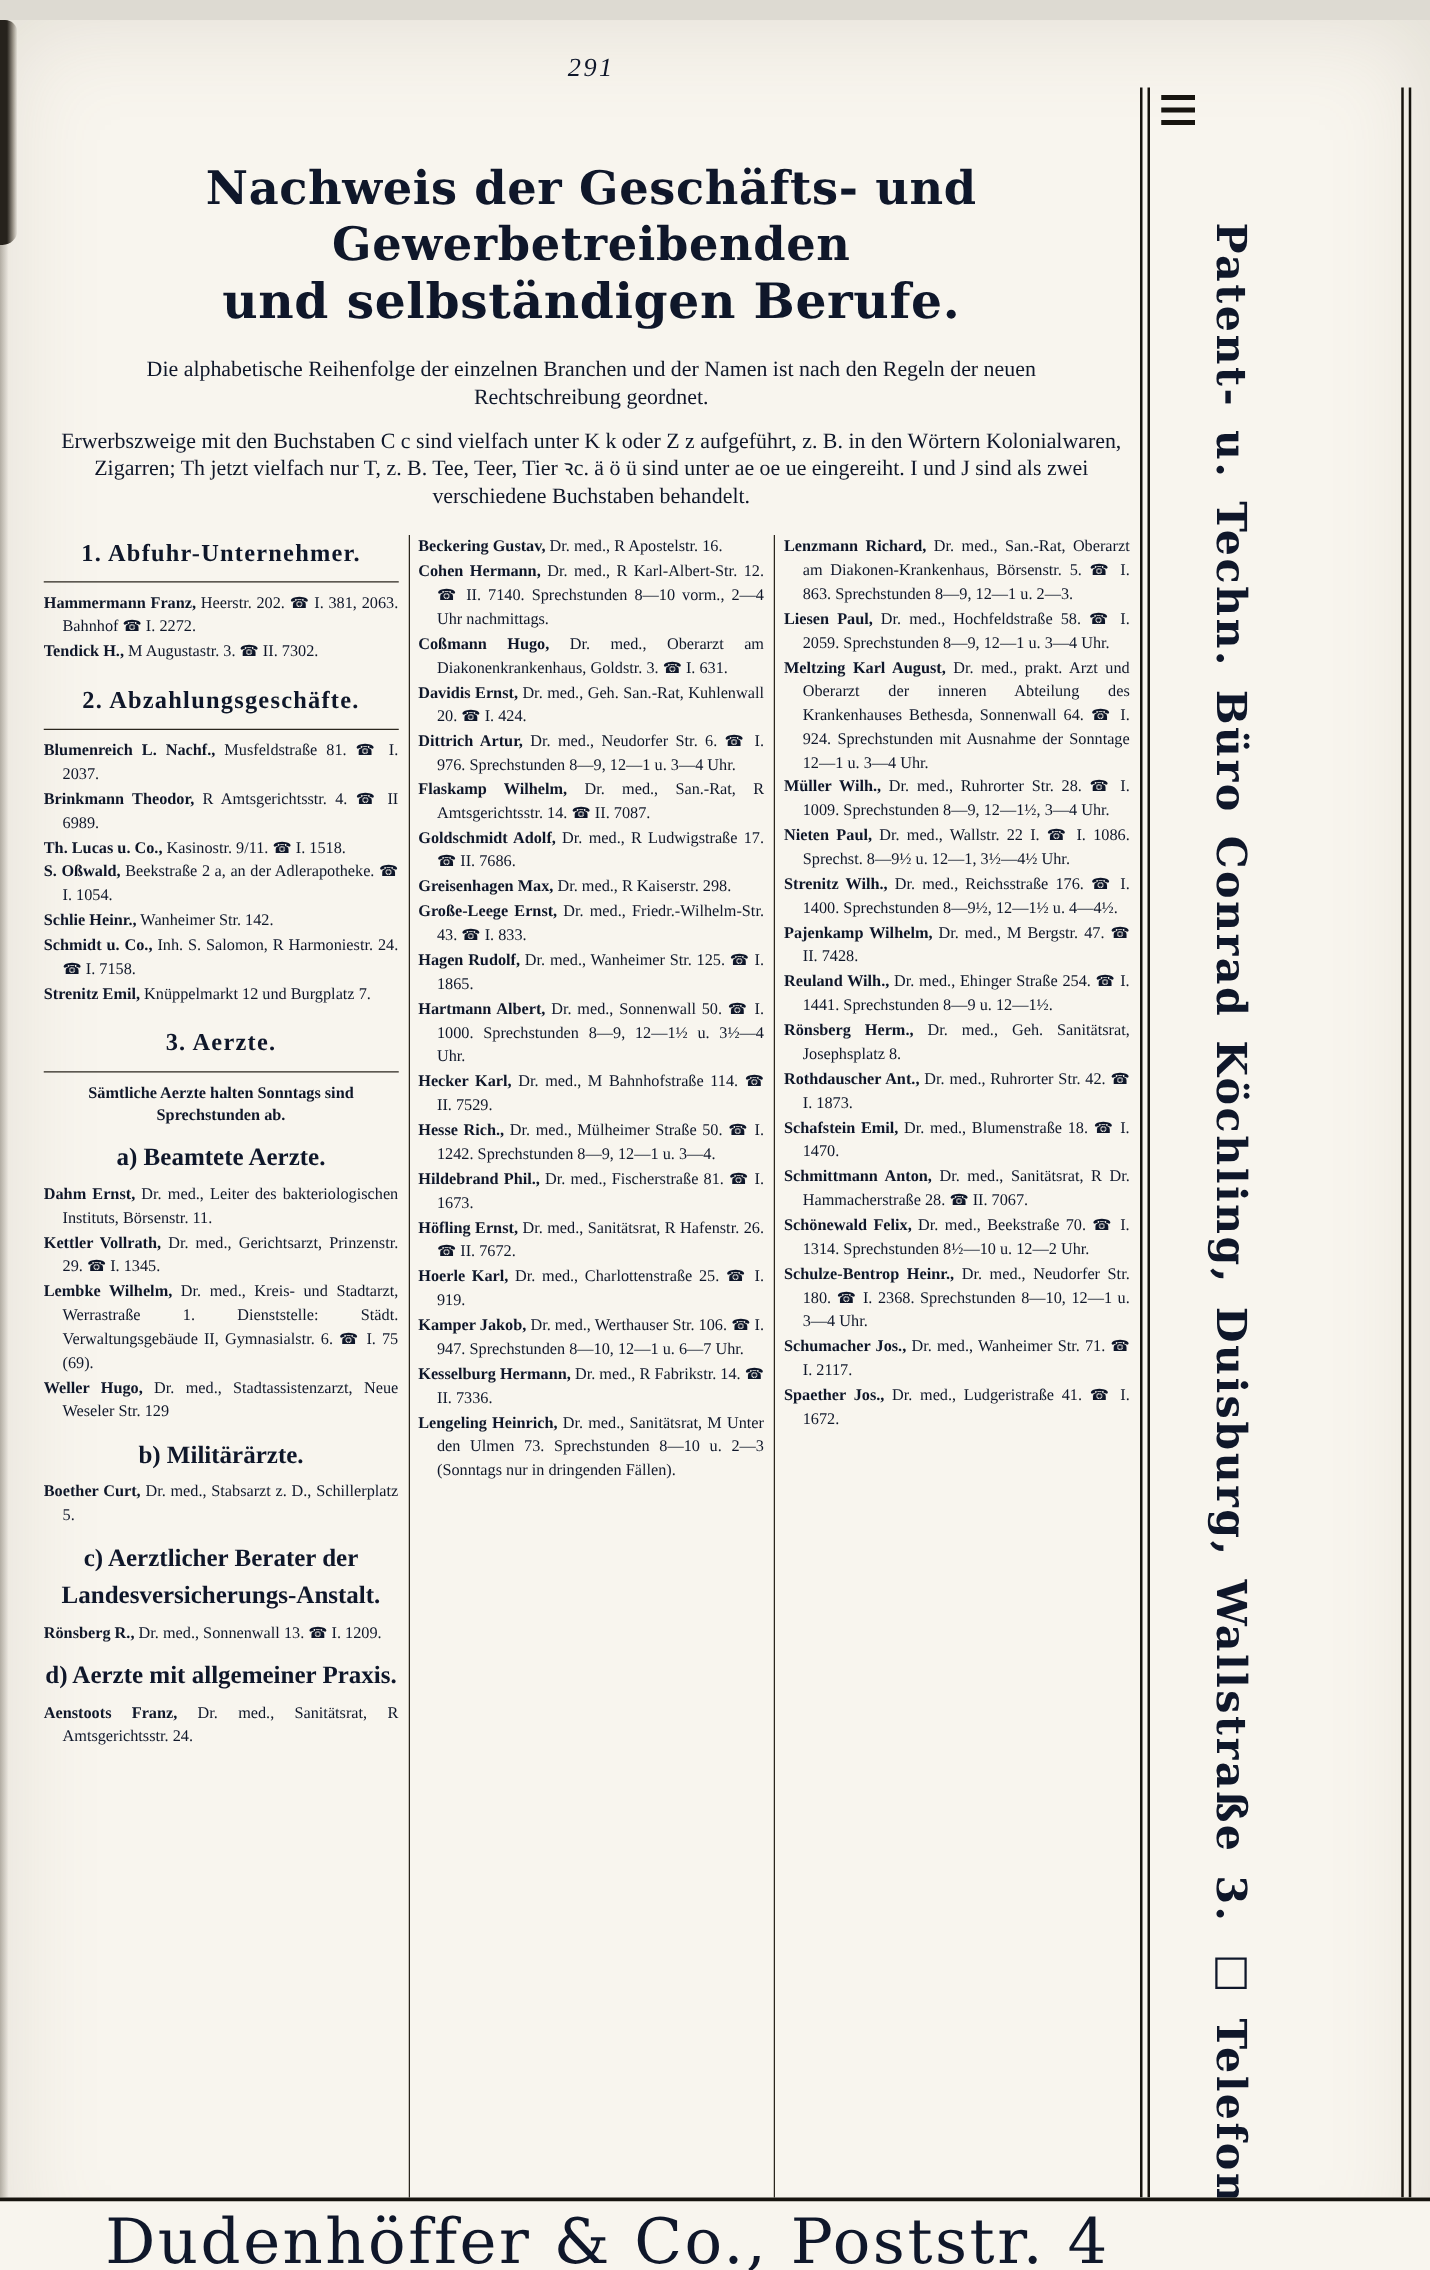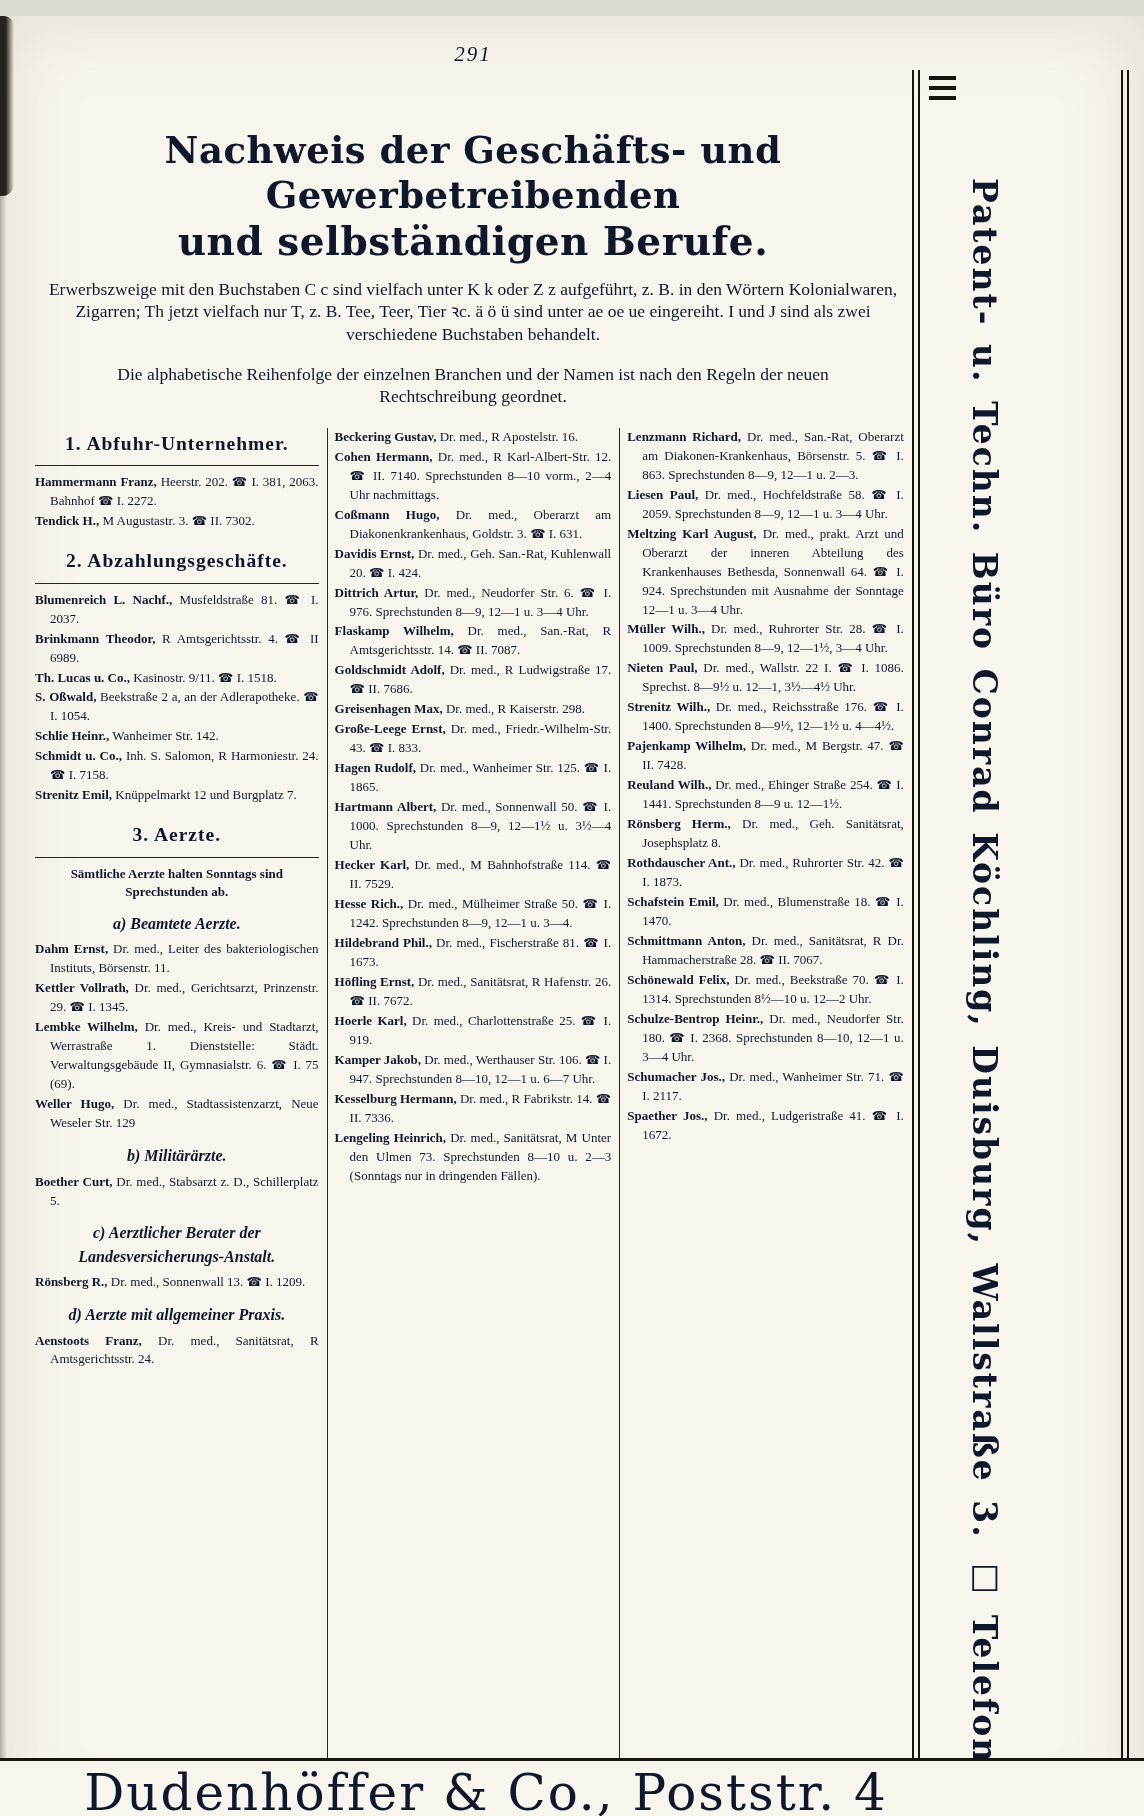--- a/index.html
+++ b/index.html
@@ -35,21 +35,21 @@
   .col { width:292.6px; padding:0 8px 0 7px; }
   .col:first-child { padding-left:1px; }
   .col + .col { border-left:1.5px solid #2a261e; }
 
   .blk { font-size:13px; line-height:1.46; }
   .blk.entry { text-align:justify; padding-left:15px; text-indent:-15px; margin-bottom:1px; }
   .blk.entry .nm { font-weight:bold; }
   .blk.heading { font-size:19.5px; font-weight:bold; text-align:center; letter-spacing:1px;
     margin:16px 0 7px; padding-bottom:7px; border-bottom:1.6px solid #2a261e; }
   .col .blk.heading:first-child { margin-top:2px; }
-  .blk.subheading { font-size:16px; font-weight:bold; text-align:center; margin:11px 0 5px;font-style:italic; }
+  .blk.subheading { font-size:20px; font-weight:bold; text-align:center; margin:11px 0 5px; }
   .blk.note { font-weight:bold; text-align:center; margin:5px 4px 3px; line-height:1.4; }
   .tel { font-family:"DejaVu Sans", sans-serif; font-size:0.95em; letter-spacing:0; }
 
   
   .sidebar { position:absolute; top:0; right:0; width:232px; height:1742px; }
   .rule-inner { position:absolute; left:0; top:54px; bottom:0; width:8px;
     border-left:2.5px solid #17140f; border-right:2px solid #17140f; }
   .rule-outer { position:absolute; right:15px; top:54px; bottom:0; width:8px;
     border-left:2px solid #17140f; border-right:2.5px solid #17140f; }
   .ornament { position:absolute; left:17px; top:60px; }
@@ -75,22 +75,22 @@
   <div class="scan-edge"></div>
   <div class="scan-blob"></div>
 
   <div class="page-number">291</div>
 
   <div class="main">
     <h1 class="title">
       <span class="t1">Nachweis der Geschäfts- und Gewerbetreibenden</span>
       <span class="t2">und selbständigen Berufe.</span>
     </h1>
+    <p class="intro intro1">Die alphabetische Reihenfolge der einzelnen Branchen und der Namen ist nach den Regeln der neuen Rechtschreibung geordnet.</p>
     <p class="intro intro2">Erwerbszweige mit den Buchstaben C c sind vielfach unter K k oder Z z aufgeführt, z. B. in den Wörtern Kolonialwaren, Zigarren; Th jetzt vielfach nur T, z. B. Tee, Teer, Tier ꝛc. ä ö ü sind unter ae oe ue eingereiht. I und J sind als zwei verschiedene Buchstaben behandelt.</p>
-    <p class="intro intro1">Die alphabetische Reihenfolge der einzelnen Branchen und der Namen ist nach den Regeln der neuen Rechtschreibung geordnet.</p>
 
     <div class="columns">
       <div class="col">
           <div class="blk heading">1. Abfuhr-Unternehmer.</div>
           <div class="blk entry"><span class="nm">Hammermann Franz,</span> Heerstr. 202. <span class="tel">☎</span> I. 381, 2063. Bahnhof <span class="tel">☎</span> I. 2272.</div>
           <div class="blk entry"><span class="nm">Tendick H.,</span> M Augustastr. 3. <span class="tel">☎</span> II. 7302.</div>
           <div class="blk heading">2. Abzahlungsgeschäfte.</div>
           <div class="blk entry"><span class="nm">Blumenreich L. Nachf.,</span> Musfeldstraße 81. <span class="tel">☎</span> I. 2037.</div>
           <div class="blk entry"><span class="nm">Brinkmann Theodor,</span> R Amtsgerichtsstr. 4. <span class="tel">☎</span> II 6989.</div>
           <div class="blk entry"><span class="nm">Th. Lucas u. Co.,</span> Kasinostr. 9/11. <span class="tel">☎</span> I. 1518.</div>

